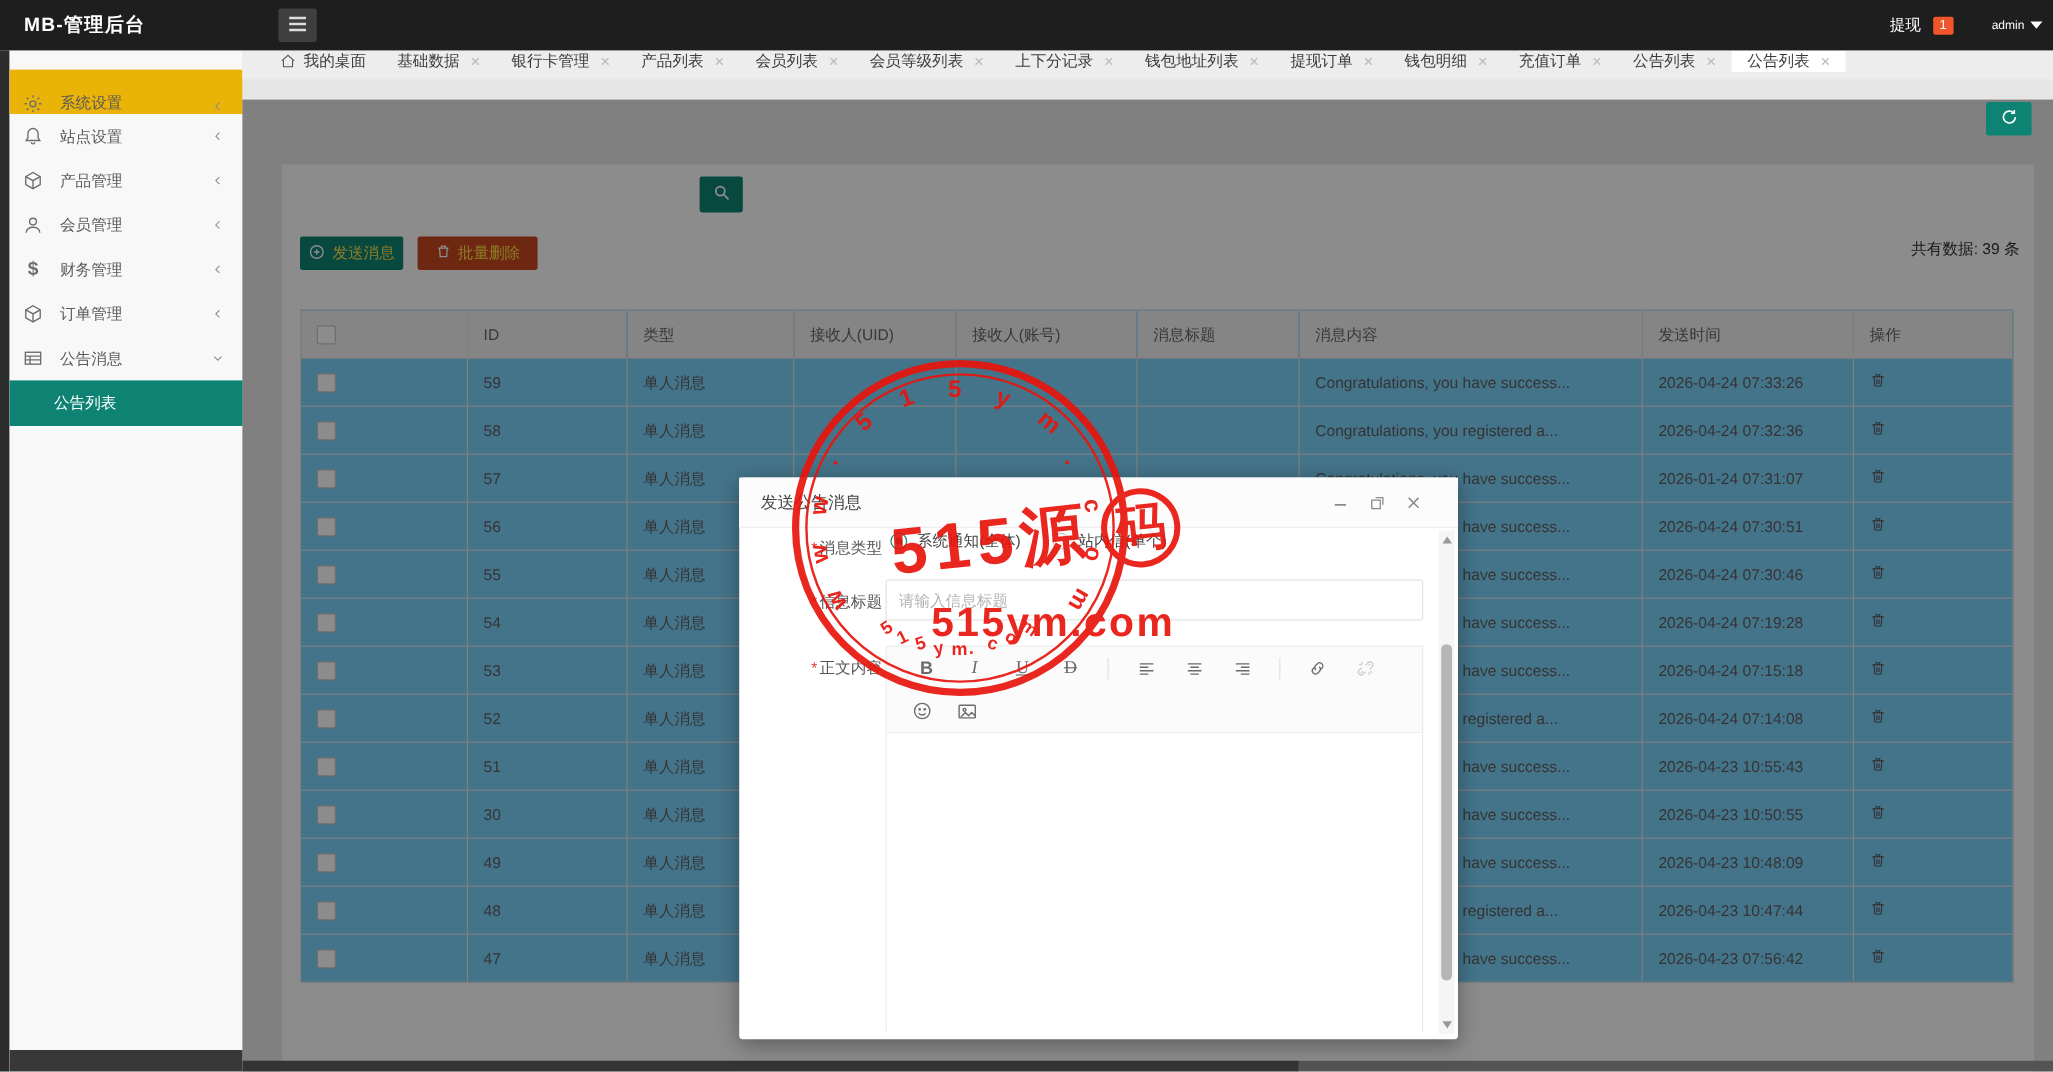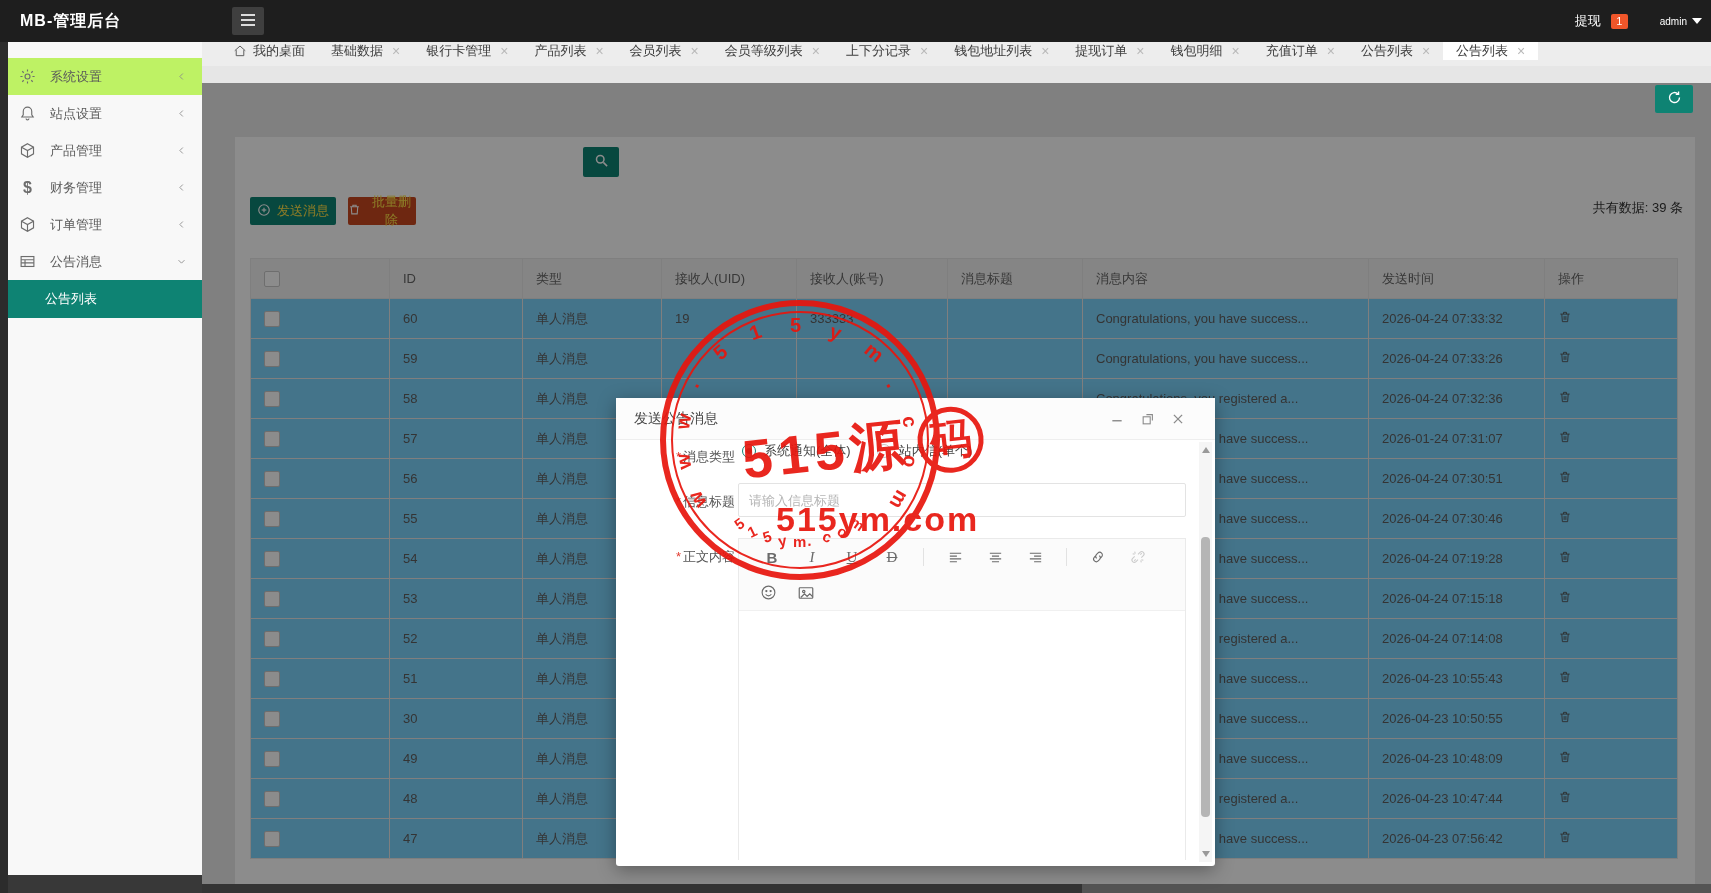--- a/index.html
+++ b/index.html
@@ -17,21 +17,21 @@
 .withdraw { font-size:13px; cursor:pointer; }
 .badge { display:inline-block; min-width:17px; height:15px; background:#f0562a; color:#fff; font-size:11px;
   line-height:15px; text-align:center; border-radius:2px; padding:0 3px; }
 .user { font-size:10px; margin-left:22px; cursor:pointer; display:flex; align-items:center; gap:5px; }
 .caret { width:0; height:0; border-left:5px solid transparent; border-right:5px solid transparent; border-top:6px solid #fff; }
 
 
 .rail { position:absolute; left:0; top:42px; width:8px; height:851px; background:#2c2c2c; z-index:4; }
 .sidebar { position:absolute; left:8px; top:42px; width:194px; height:851px; background:#f8f8f8; z-index:4; padding-top:16px; }
 .side-item { height:37px; display:flex; align-items:center; padding-left:11px; color:#5a5a5a; cursor:pointer; }
-.side-item.hl { background:#bef264; }
+.side-item.hl { background:#eab308;align-items:flex-end; }
 .side-item .ic { width:17px; height:17px; color:#6d6d6d; display:flex; align-items:center; justify-content:center; }
 .side-item .lb { margin-left:14px; font-size:13px; }
 .side-item .chev { margin-left:auto; margin-right:14px; color:#8a8a8a; display:flex; }
 .side-sub { height:38px; display:flex; align-items:center; padding-left:37px; font-size:13px; color:#5a5a5a; cursor:pointer; }
 .side-sub.active { background:#0e8373; color:#fff; }
 .side-foot { position:absolute; left:0; bottom:0; width:194px; height:18px; background:#383838; }
 
 
 .tabbar { position:absolute; left:202px; top:42px; width:1509px; height:24px; background:#ededed; display:flex;
   align-items:flex-start; padding-left:18px; z-index:4; overflow:hidden; }
@@ -43,21 +43,21 @@
 
 .content-bg { position:absolute; left:202px; top:83px; width:1509px; height:810px; background:#e9e9e9; z-index:1; }
 .card { position:absolute; left:235px; top:137px; width:1460px; height:756px; background:#fff; z-index:1; }
 .s-input { position:absolute; top:147px; width:158px; height:30px; border:1px solid #dcdcdc; border-radius:2px;
   background:#fff; padding:0 9px; font-size:13px; color:#333; font-family:inherit; }
 .s-input::placeholder { color:#aaa; }
 .btn { border:none; border-radius:2px; color:#fde047; font-size:13px; display:flex; align-items:center;
   justify-content:center; gap:6px; cursor:pointer; font-family:inherit; }
 .btn-search { position:absolute; left:583px; top:147px; width:36px; height:30px; background:#0e8373; }
 .btn-send { position:absolute; left:250px; top:197px; width:86px; height:28px; background:#0e8373; }
-.btn-del { position:absolute; left:348px; top:197px; width:68px; height:28px; background:#c9481f; }
+.btn-del { position:absolute; left:348px; top:197px; width:100px; height:28px; background:#c9481f; }
 .total { position:absolute; left:1400px; top:199px; width:283px; text-align:right; color:#333; font-size:13px; z-index:1; }
 
 
 table.grid { position:absolute; left:250px; top:258px; width:1427px; border-collapse:collapse; table-layout:fixed;
   background:#7dd3fc; z-index:1; }
 .grid th, .grid td { border:1px solid #e7e7e7; height:40px; font-weight:normal; text-align:left;
   padding:0 13px; font-size:13px; color:#606060; overflow:hidden; white-space:nowrap; text-overflow:ellipsis; }
 .grid th { background:#f3f3f3; color:#666; }
 .cb { display:inline-block; width:16px; height:16px; border:1px solid #c8c8c8; border-radius:2px; background:#fff;
   vertical-align:middle; cursor:pointer; }
@@ -185,20 +185,34 @@
         </span>
         <span class="lb">产品管理</span>
         <span class="chev">
           <svg width="13" height="13" viewBox="0 0 24 24" fill="none" stroke="currentColor" stroke-width="1.6">
             <path d="M14.5 6.5L9 12l5.5 5.5"></path>
           </svg>
         </span>
       </div>
       <div class="side-item">
         <span class="ic">
+          <svg width="17" height="17" viewBox="0 0 24 24" fill="none" stroke="currentColor" stroke-width="1.6">
+            <circle cx="12" cy="8" r="4"></circle>
+            <path d="M4 21c0-4.2 3.8-6.3 8-6.3s8 2.1 8 6.3"></path>
+          </svg>
+        </span>
+        <span class="lb">会员管理</span>
+        <span class="chev">
+          <svg width="13" height="13" viewBox="0 0 24 24" fill="none" stroke="currentColor" stroke-width="1.6">
+            <path d="M14.5 6.5L9 12l5.5 5.5"></path>
+          </svg>
+        </span>
+      </div>
+      <div class="side-item">
+        <span class="ic">
           <span style="font-size:16px;font-weight:bold;">$</span>
         </span>
         <span class="lb">财务管理</span>
         <span class="chev">
           <svg width="13" height="13" viewBox="0 0 24 24" fill="none" stroke="currentColor" stroke-width="1.6">
             <path d="M14.5 6.5L9 12l5.5 5.5"></path>
           </svg>
         </span>
       </div>
       <div class="side-item">
@@ -349,37 +363,20 @@
         <th>接收人(账号)</th>
         <th>消息标题</th>
         <th>消息内容</th>
         <th>发送时间</th>
         <th>操作</th>
       </tr>
     </thead>
   <tbody id="grid-body">
       <tr>
         <td><span class="cb"></span></td>
-        <td>60</td>
-        <td>单人消息</td>
-        <td>19</td>
-        <td>333333</td>
-        <td></td>
-        <td>Congratulations, you have success...</td>
-        <td>2026-04-24 07:33:32</td>
-        <td>
-          <button class="trash-btn">
-            <span><svg width="14" height="14" viewBox="0 0 24 24" fill="none" stroke="currentColor" stroke-width="1.6">
-                <path d="M4 7h16M9.5 7V4h5v3M6.5 7l1 13h9l1-13M10.5 10.5v6.5M13.5 10.5v6.5"></path>
-              </svg></span>
-          </button>
-        </td>
-      </tr>
-      <tr>
-        <td><span class="cb"></span></td>
         <td>59</td>
         <td>单人消息</td>
         <td></td>
         <td></td>
         <td></td>
         <td>Congratulations, you have success...</td>
         <td>2026-04-24 07:33:26</td>
         <td>
           <button class="trash-btn">
             <span><svg width="14" height="14" viewBox="0 0 24 24" fill="none" stroke="currentColor" stroke-width="1.6">

